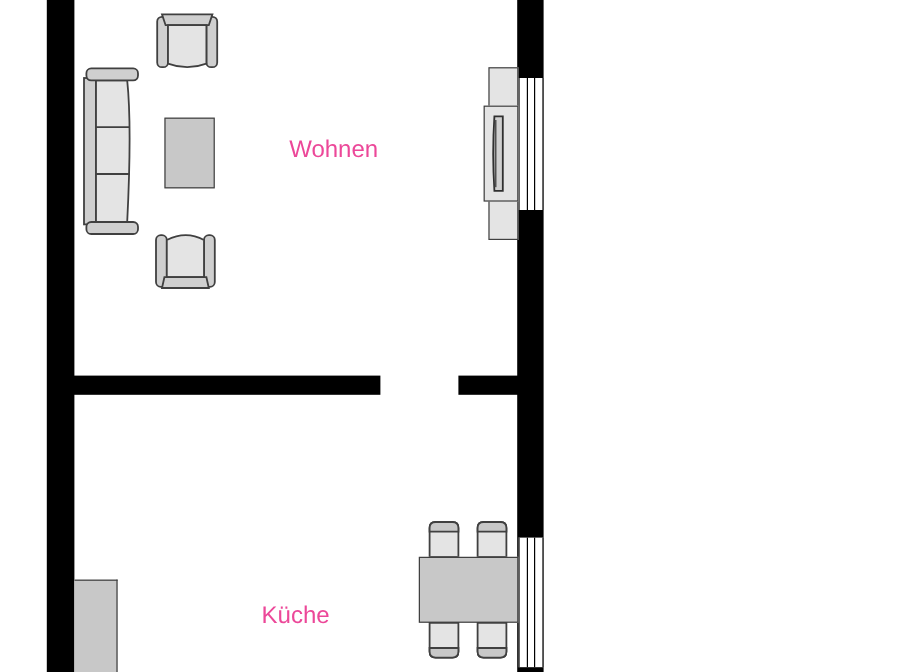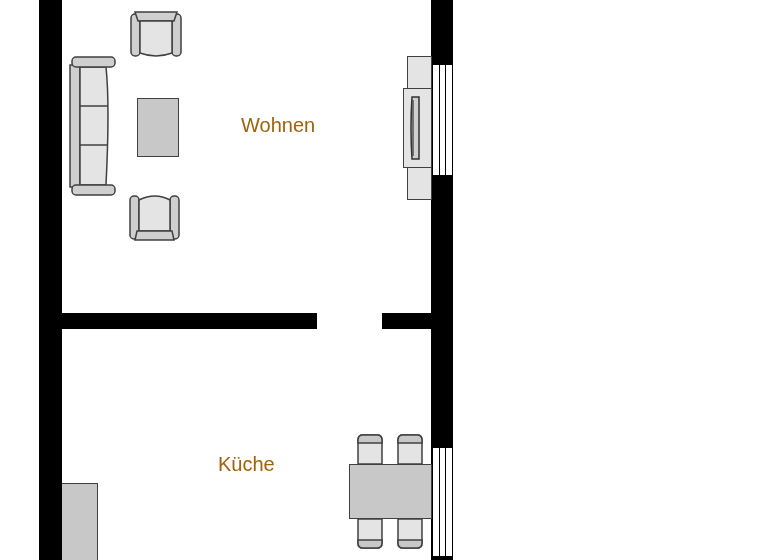--- a/index.html
+++ b/index.html
@@ -3,21 +3,21 @@
   <meta charset="utf-8">
   <style>
     html, body { margin: 0; padding: 0; background: #ffffff; }
     body { width: 768px; height: 560px; position: relative; overflow: hidden; font-family: "Liberation Sans", sans-serif; }
     .abs { position: absolute; box-sizing: border-box; }
     .wall { background: #000000; }
     .win { background: #ffffff; border-left: 1px solid #000; border-right: 1px solid #000; }
     .win .line { position: absolute; top: 0; bottom: 0; width: 1px; background: #000; }
     .furn-light { background: #e4e4e4; border: 1.5px solid #404040; }
     .furn-dark { background: #c8c8c8; border: 1.5px solid #404040; }
-    .room-label { font-size: 20px; color: #a16207; white-space: nowrap; }
+    .room-label { font-size: 20px; color: #ec4899; white-space: nowrap; }
     svg { position: absolute; overflow: visible; }
   </style>
 </head>
 <body>
 
 <div class="abs wall" style="left:39px; top:0; width:23px; height:560px;"></div>
 <div class="abs wall" style="left:431px; top:0; width:22px; height:560px;"></div>
 <div class="abs wall" style="left:61px; top:313px; width:256px; height:16px;"></div>
 <div class="abs wall" style="left:382px; top:313px; width:50px; height:16px;"></div>
 <div class="abs" style="left:317px; top:313px; width:65px; height:16px;"></div>
@@ -58,21 +58,21 @@
   <path d="M8 37 L43 37 L45 46 L6 46 Z" fill="#cfcfcf" stroke="#404040" stroke-width="1.5"></path>
 </svg>
 
 <div class="abs furn-light" style="left:407px; top:56px; width:25px; height:144px;"></div>
 <div class="abs furn-light" style="left:403px; top:88px; width:29px; height:80px;"></div>
 <svg style="left:409px; top:96px;" width="12" height="64" viewBox="0 0 12 64">
   <path d="M3 1 L10 1 L10 63 L3 63 Q1 32 3 1 Z" fill="#d0d0d0" stroke="#303030" stroke-width="1.5"></path>
   <line x1="4" y1="4" x2="4" y2="60" stroke="#505050" stroke-width="1.5"></line>
 </svg>
 
-<div class="abs room-label" style="left:218px; top:453px;">Küche</div>
+<div class="abs room-label" style="left:218px; top:502px;">Küche</div>
 
 <div class="abs furn-dark" style="left:62px; top:483px; width:36px; height:80px; border-left:none;"></div>
 
 <svg style="left:356px; top:434px;" width="28" height="31" viewBox="0 0 28 31">
   <path d="M2 6 Q2 1 7 1 L21 1 Q26 1 26 6 L26 30 L2 30 Z" fill="#e4e4e4" stroke="#404040" stroke-width="1.5"></path>
   <path d="M2 6 Q2 1 7 1 L21 1 Q26 1 26 6 L26 9 L2 9 Z" fill="#c8c8c8" stroke="#404040" stroke-width="1.5"></path>
 </svg>
 <svg style="left:396px; top:434px;" width="28" height="31" viewBox="0 0 28 31">
   <path d="M2 6 Q2 1 7 1 L21 1 Q26 1 26 6 L26 30 L2 30 Z" fill="#e4e4e4" stroke="#404040" stroke-width="1.5"></path>
   <path d="M2 6 Q2 1 7 1 L21 1 Q26 1 26 6 L26 9 L2 9 Z" fill="#c8c8c8" stroke="#404040" stroke-width="1.5"></path>

